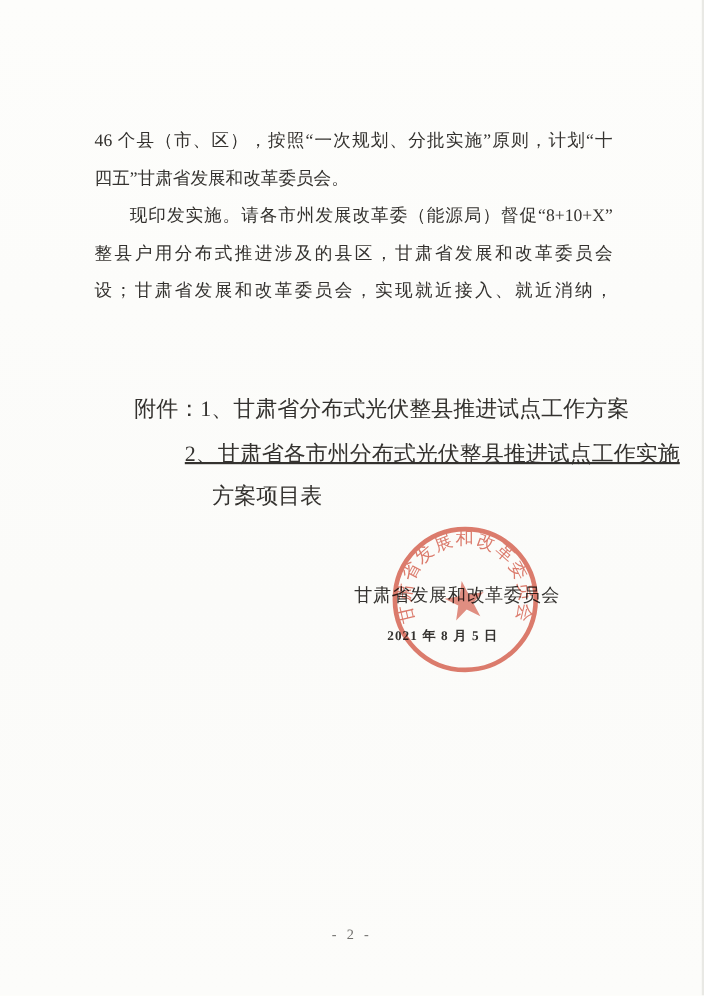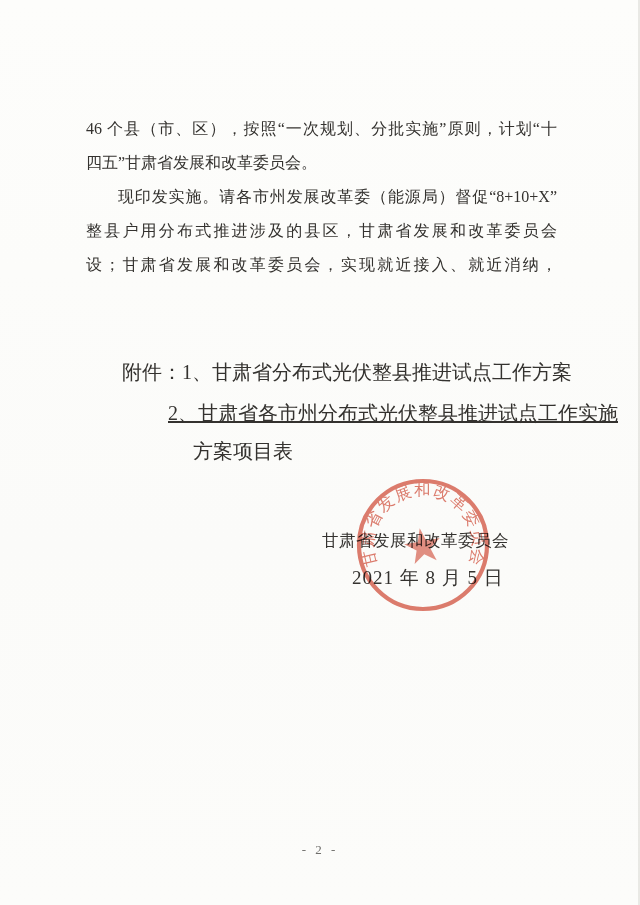--- a/index.html
+++ b/index.html
@@ -55,25 +55,26 @@
     font-size: 16.5px;
     line-height: 34px;
     letter-spacing: 0.5px;
     color: #34322f;
     white-space: nowrap;
   }
   .sig-date {
     position: absolute;
     left: 352px;
     top: 561px;
-    font-size: 19px;
+    font-size: 12px;
     line-height: 34px;
     letter-spacing: 1px;
     color: #34322f;
     white-space: nowrap;
+    font-weight: bold;
   }
   .seal {
     position: absolute;
     left: 353px;
     top: 475px;
     width: 140px;
     height: 140px;
     mix-blend-mode: multiply;
     opacity: 0.82;
     filter: blur(0.3px);

